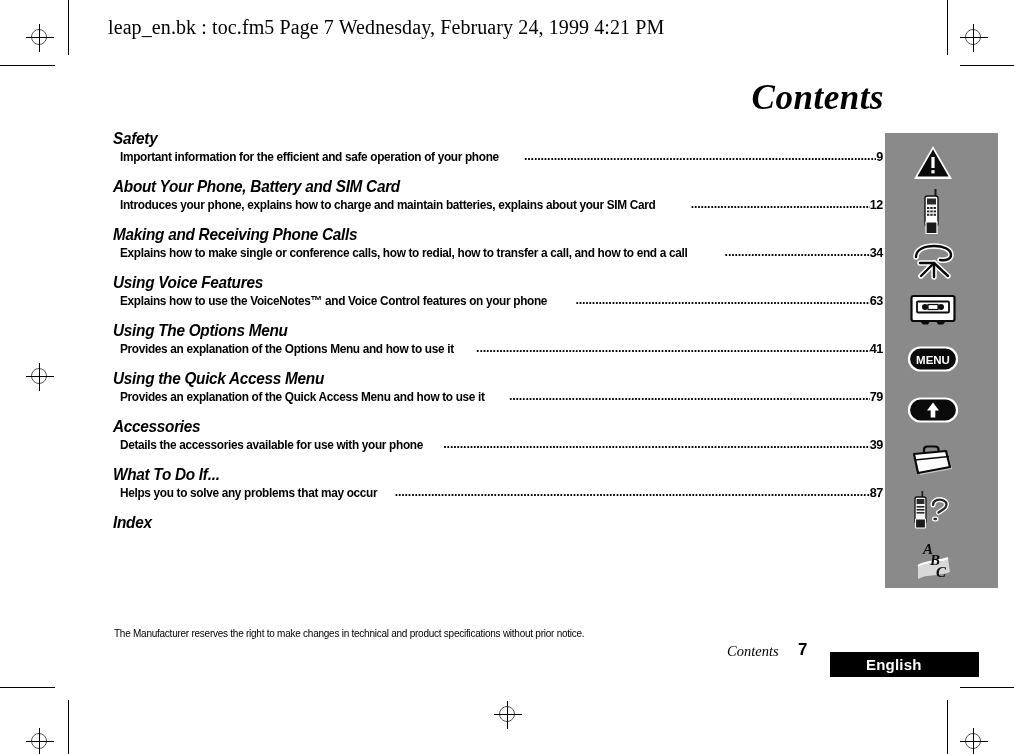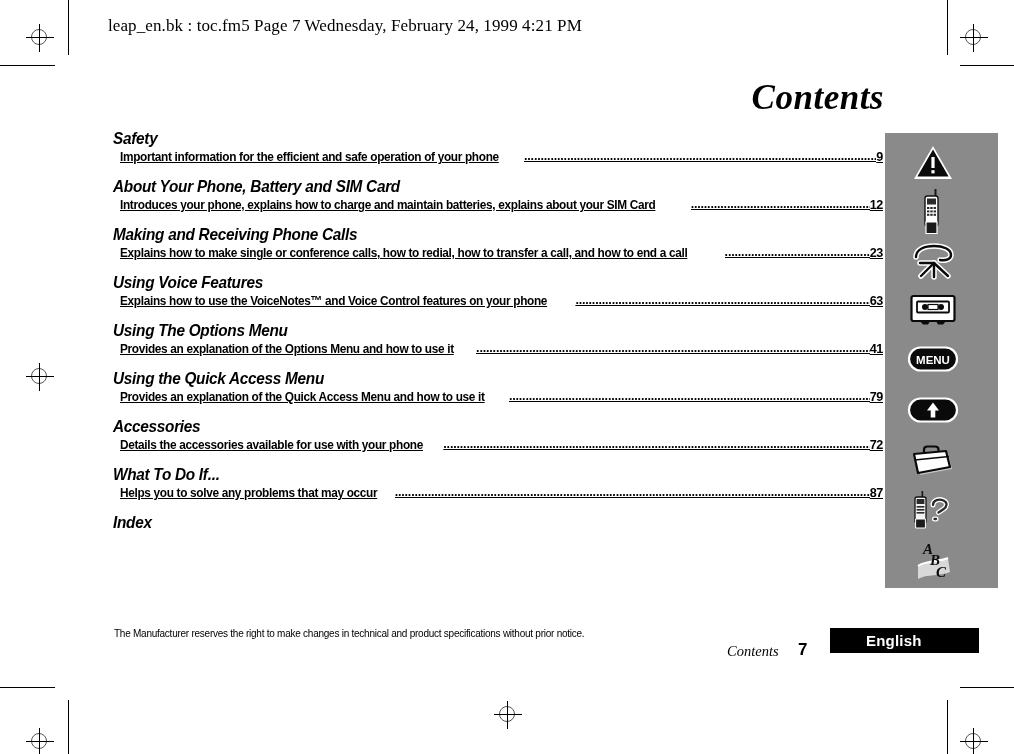--- a/index.html
+++ b/index.html
@@ -43,21 +43,21 @@
     width: 28px; height: 1px;
     background: #000;
   }
 
   
   .file-header {
     position: absolute;
     left: 108px;
     top: 16px;
     font-family: "Liberation Serif", serif;
-    font-size: 17px;
+    font-size: 20px;
     color: #000;
     white-space: nowrap;
     letter-spacing: .1px;
   }
 
   
   .page-title {
     position: absolute;
     right: 130px;
     top: 78px;
@@ -90,21 +90,20 @@
   .toc-row {
     display: flex;
     align-items: baseline;
     font-family: "Liberation Sans", sans-serif;
     font-weight: bold;
     font-size: 12.6px;
     line-height: 17px;
     padding-left: 7px;
     letter-spacing: -0.35px;
     white-space: nowrap;
-    text-decoration: underline;
   }
   .toc-desc { flex: 0 0 auto; transform: scaleX(0.94); transform-origin: left center; }
   .toc-dots {
     flex: 1 1 auto;
     overflow: hidden;
     white-space: nowrap;
     margin: 0 0px 0 1px;
     font-size: 12.6px;
     letter-spacing: -0.2px;
     font-weight: bold;
@@ -154,21 +153,21 @@
     position: absolute;
     left: 798px;
     top: 640px;
     font-family: "Liberation Sans", sans-serif;
     font-weight: bold;
     font-size: 17px;
   }
   .lang-bar {
     position: absolute;
     left: 830px;
-    top: 628px;
+    top: 652px;
     width: 149px;
     height: 25px;
     background: #000000;
   }
   .lang-bar span {
     position: absolute;
     left: 36px;
     top: 4px;
     color: #ffffff;
     font-family: "Liberation Sans", sans-serif;
@@ -244,21 +243,21 @@
         <span class="toc-desc">Introduces your phone, explains how to charge and maintain batteries, explains about your SIM Card</span>
         <span class="toc-dots">...............................................................................................................................................................</span>
         <span class="toc-page">12</span>
       </div>
     </div>
     <div class="toc-entry">
       <div class="toc-heading">Making and Receiving Phone Calls</div>
       <div class="toc-row">
         <span class="toc-desc">Explains how to make single or conference calls, how to redial, how to transfer a call, and how to end a call</span>
         <span class="toc-dots">...............................................................................................................................................................</span>
-        <span class="toc-page">23</span>
+        <span class="toc-page">34</span>
       </div>
     </div>
     <div class="toc-entry">
       <div class="toc-heading">Using Voice Features</div>
       <div class="toc-row">
         <span class="toc-desc">Explains how to use the VoiceNotes™ and Voice Control features on your phone</span>
         <span class="toc-dots">...............................................................................................................................................................</span>
         <span class="toc-page">63</span>
       </div>
     </div>
@@ -276,21 +275,21 @@
         <span class="toc-desc">Provides an explanation of the Quick Access Menu and how to use it</span>
         <span class="toc-dots">...............................................................................................................................................................</span>
         <span class="toc-page">79</span>
       </div>
     </div>
     <div class="toc-entry">
       <div class="toc-heading">Accessories</div>
       <div class="toc-row">
         <span class="toc-desc">Details the accessories available for use with your phone</span>
         <span class="toc-dots">...............................................................................................................................................................</span>
-        <span class="toc-page">72</span>
+        <span class="toc-page">39</span>
       </div>
     </div>
     <div class="toc-entry">
       <div class="toc-heading">What To Do If...</div>
       <div class="toc-row">
         <span class="toc-desc">Helps you to solve any problems that may occur</span>
         <span class="toc-dots">...............................................................................................................................................................</span>
         <span class="toc-page">87</span>
       </div>
     </div>

